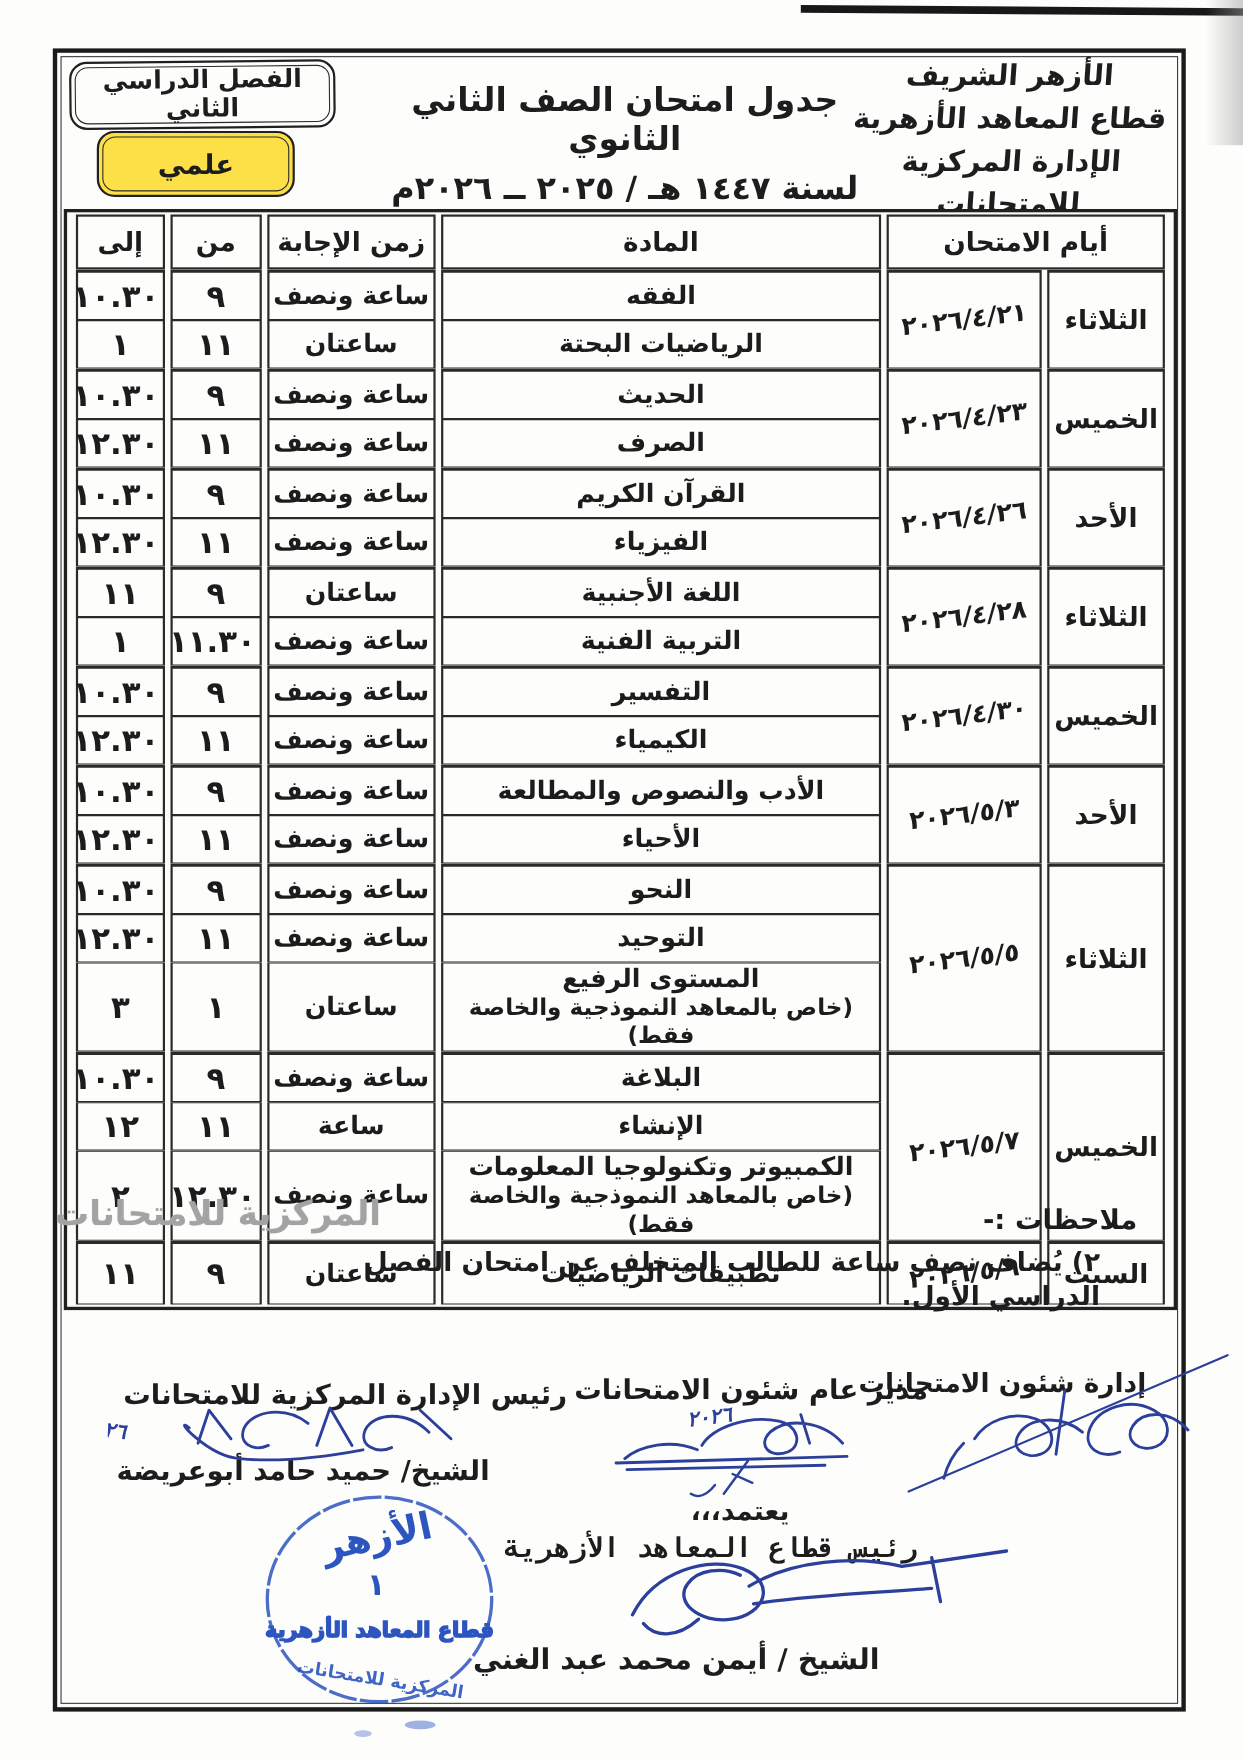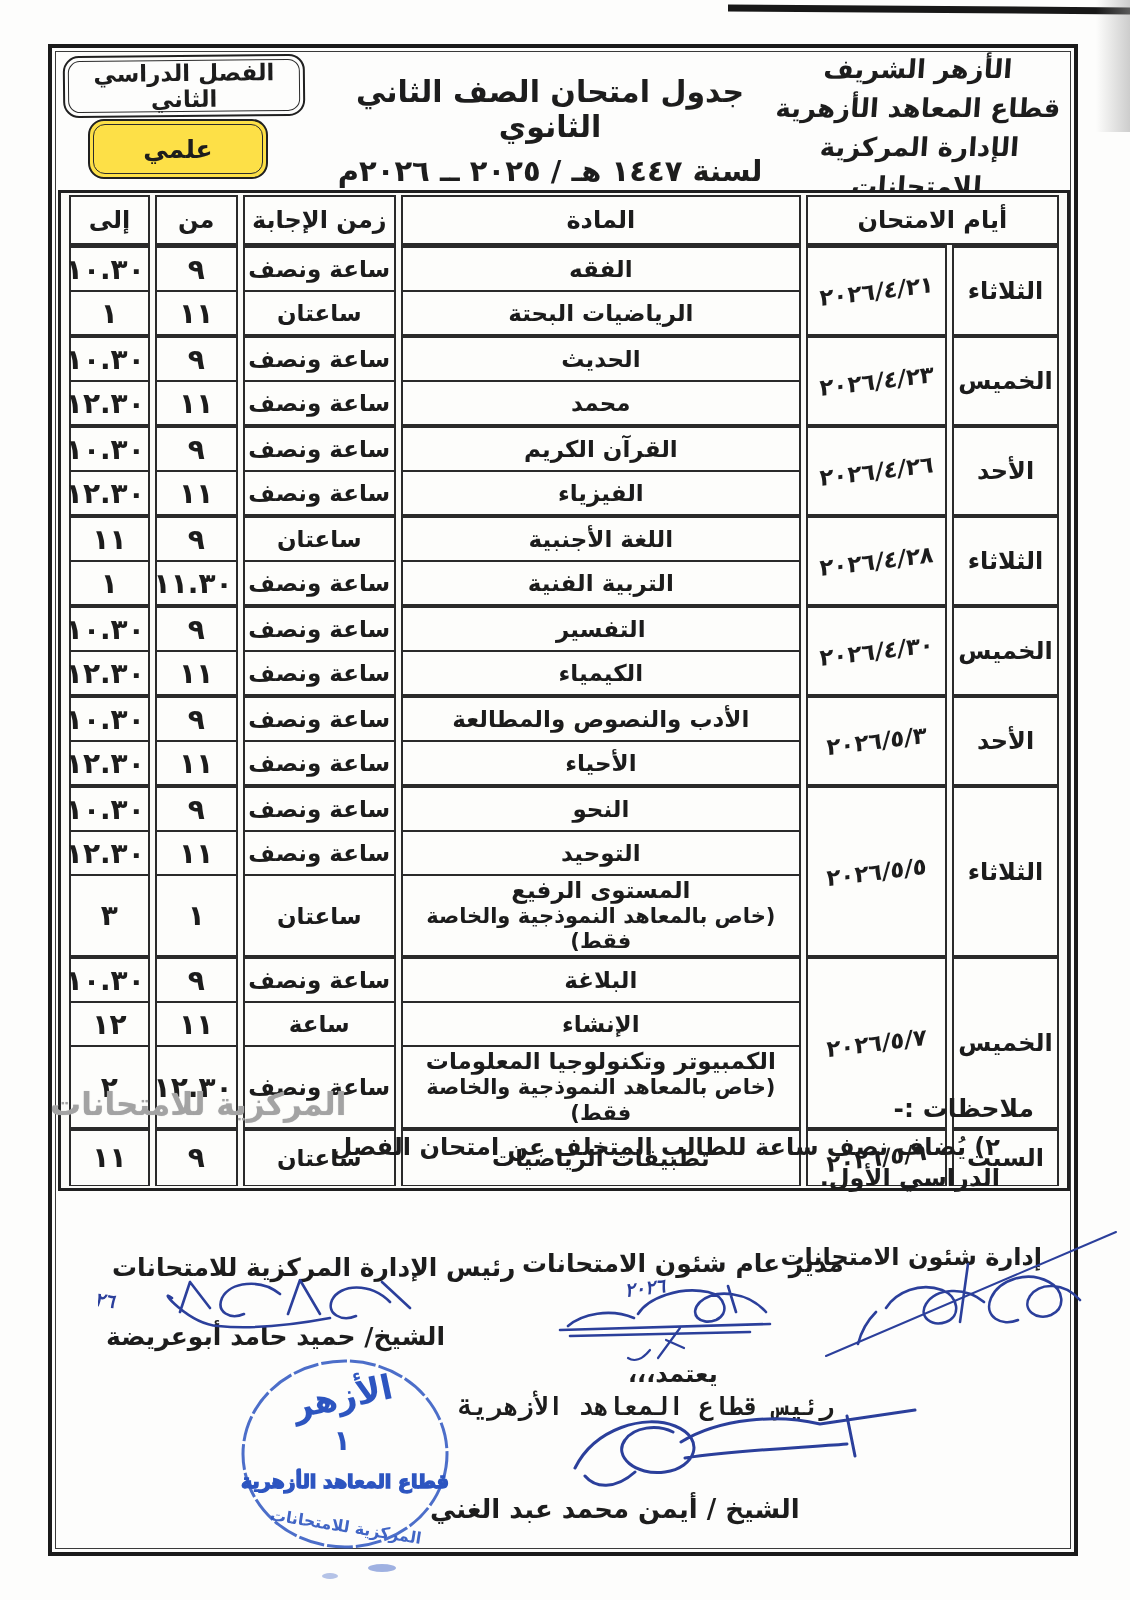--- a/index.html
+++ b/index.html
@@ -13,21 +13,21 @@
   .artifact-right{left:1096px;top:0;width:34px;height:132px;
     background:linear-gradient(to left,#9d9d9d,rgba(255,255,255,0));opacity:.5;}
 
   
   .frame{left:48px;top:44px;width:1022px;height:1504px;border:4px solid #1b1b1b;}
   .frame::before{content:"";position:absolute;inset:3px;border:1px solid #3a3a3a;}
 
   
   .org{right:62px;top:50px;width:300px;text-align:center;font-weight:700;line-height:1.5;}
   .org div{font-size:26px;letter-spacing:-.5px;transform:skewX(-4deg);}
-  .titleblock{left:330px;top:74px;width:440px;text-align:center;font-weight:700;}
+  .titleblock{left:348px;top:74px;width:440px;text-align:center;font-weight:700;}
   .title-main{font-size:30px;}
   .title-sub{font-size:29px;margin-top:10px;}
 
   .badge{border:2px solid #202020;border-radius:16px;text-align:center;font-weight:700;
          display:flex;align-items:center;justify-content:center;position:absolute;background:#fdfdfc;}
   .badge::before{content:"";position:absolute;inset:3px;border:1px solid #2b2b2b;border-radius:12px;}
   .badge1{left:63px;top:55px;width:238px;height:58px;font-size:23px;transform:rotate(-.6deg);}
   .badge2{left:88px;top:119px;width:176px;height:56px;font-size:25px;background:#fde047;}
 
   
@@ -139,21 +139,21 @@
             <td class="date" rowspan="2"><span>٢٠٢٦/٤/٢٣</span></td>
             <td class="subject">
               <div>الحديث</div>
             </td>
             <td class="dur">ساعة ونصف</td>
             <td class="num">٩</td>
             <td class="num">١٠.٣٠</td>
           </tr>
           <tr>
             <td class="subject">
-              <div>محمد</div>
+              <div>الصرف</div>
             </td>
             <td class="dur">ساعة ونصف</td>
             <td class="num">١١</td>
             <td class="num">١٢.٣٠</td>
           </tr>
           <tr class="group-start">
             <td class="day" rowspan="2">الأحد</td>
             <td class="date" rowspan="2"><span>٢٠٢٦/٤/٢٦</span></td>
             <td class="subject">
               <div>القرآن الكريم</div>

